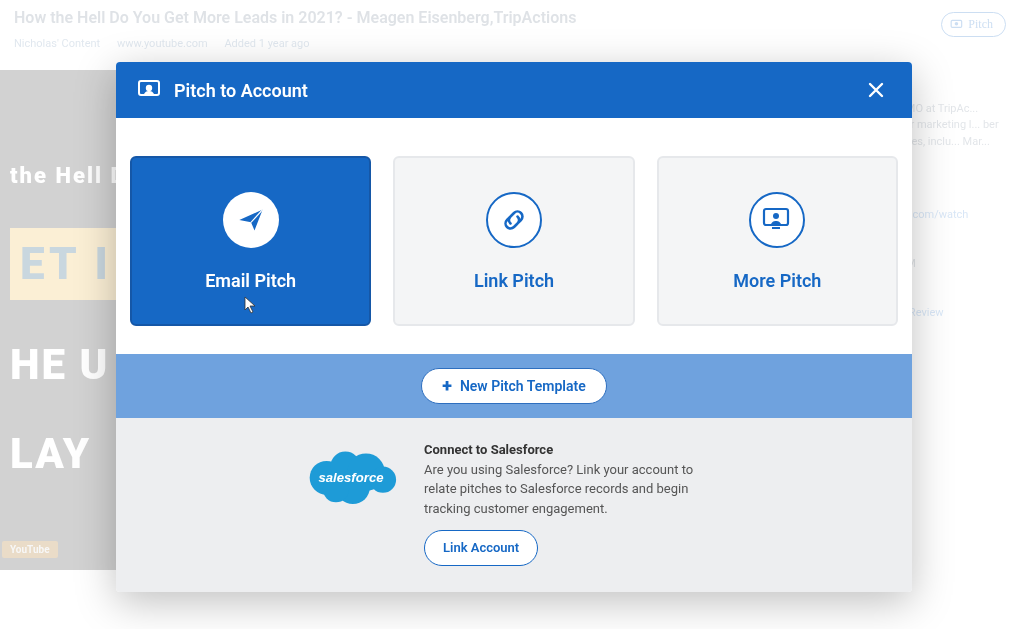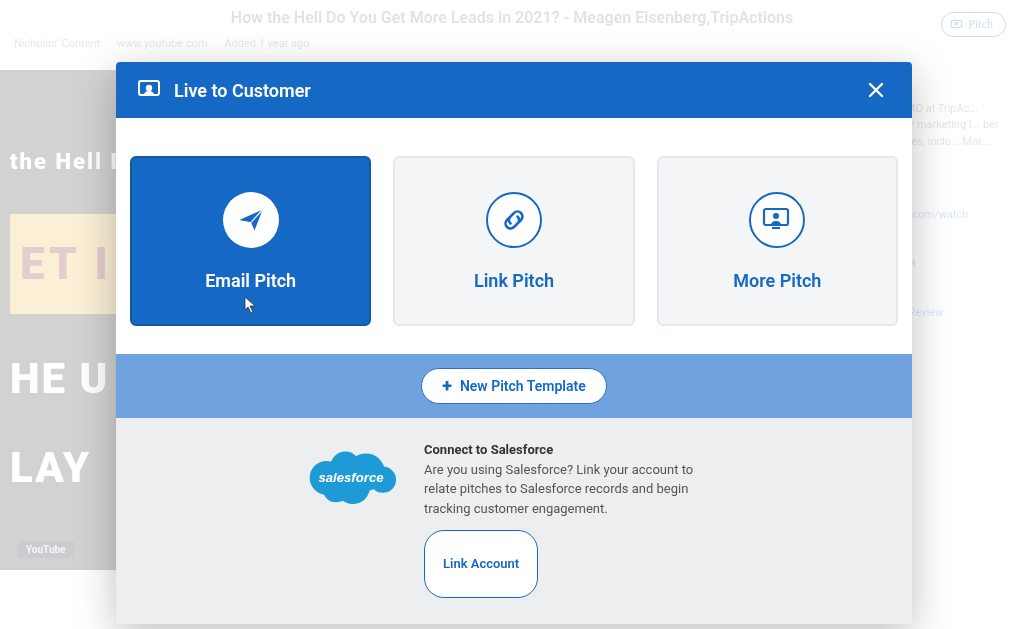--- a/index.html
+++ b/index.html
@@ -20,21 +20,20 @@
     position: absolute;
     inset: 0;
     padding: 8px 14px;
     color: #7b8a9b;
     filter: opacity(0.55);
   }
   .page-title {
     font-size: 16px;
     font-weight: 600;
     color: #6b7c8f;
-    text-align: center;
   }
   .page-meta { font-size: 11px; color: #7393b5; margin-top: 10px;}
   .page-meta span { margin-right: 14px; }
   .pitch-chip {
     position: absolute;
     top: 12px; right: 18px;
     border: 1.5px solid #1668c5;
     color: #1668c5;
     border-radius: 16px;
     font-size: 12px;
@@ -47,29 +46,29 @@
     left: 0; top: 70px;
     width: 460px; height: 500px;
     background: #333;
   }
   .video-overlay {
     position: absolute; inset:0;
     display:flex; flex-direction:column; justify-content:center; gap:40px;
     padding-left: 10px;
   }
   .video-overlay .yellow-box {
-    background: #efb441; color: #7f1d1d; font-weight: 900; font-size: 44px; letter-spacing:4px;
-    padding: 24px 10px; width: fit-content;
+    background: #efb441; color: #0c4a6e; font-weight: 900; font-size: 44px; letter-spacing:4px;
+    padding: 10px 10px; width: fit-content;
   }
   .video-overlay .title-line {
     color:#fff; font-weight:900; font-size:22px; letter-spacing:2px;
   }
   .yt-badge {
-    position:absolute; left:18px; bottom:12px;
-    font-size:10px; background:#0f172a; color:#ddd;
+    position:absolute; left:2px; bottom:12px;
+    font-size:10px; background:#a16207; color:#ddd;
     border-radius:2px; padding:3px 8px; font-weight:700;
   }
   .side-panel {
     position:absolute; right:14px; top:80px; width:150px;
     font-size:11px; color:#7b8a9b; line-height:1.5;
   }
   .side-panel .heading { font-weight:700; color:#455565; margin-bottom:4px;}
   .side-panel .line { margin-bottom:8px; }
   .side-panel .link { color:#4f8fd9; }
 
@@ -170,21 +169,21 @@
     width:94px; height:62px; flex-shrink:0; margin-top:4px;
   }
   .sf-text { font-size:13px; color:#555; line-height:1.5; max-width:300px;}
   .sf-text .sf-title { font-weight:700; color:#333; margin-bottom:0;}
   .sf-link-btn {
     margin-top:12px;
     border:1.5px solid #1668c5;
     color:#1668c5;
     background:#fff;
     border-radius:20px;
-    padding:23px 18px;
+    padding:7px 18px;
     font-size:13px; font-weight:600;
     cursor:pointer;
     display:inline-block;
   }
 
   svg { display:block; }
 </style>
 </head>
 <body>
 
@@ -234,21 +233,21 @@
 <div class="overlay"></div>
 
 <div class="modal">
   <div class="modal-header">
     <div class="title">
       <svg width="24" height="20" viewBox="0 0 24 20">
         <rect x="1" y="1" width="20" height="14" rx="2" fill="none" stroke="#fff" stroke-width="2"></rect>
         <circle cx="11" cy="8" r="3.2" fill="#fff"></circle>
         <path d="M6 15c0-2.5 2.5-4 5-4s5 1.5 5 4" fill="#fff"></path>
       </svg>
-      <span>Live to Customer</span>
+      <span>Pitch to Account</span>
     </div>
     <div class="close">
       <svg width="16" height="16" viewBox="0 0 16 16">
         <path d="M2 2 L14 14 M14 2 L2 14" stroke="#fff" stroke-width="2.4" stroke-linecap="round"></path>
       </svg>
     </div>
   </div>
 
   <div class="modal-body">
 

